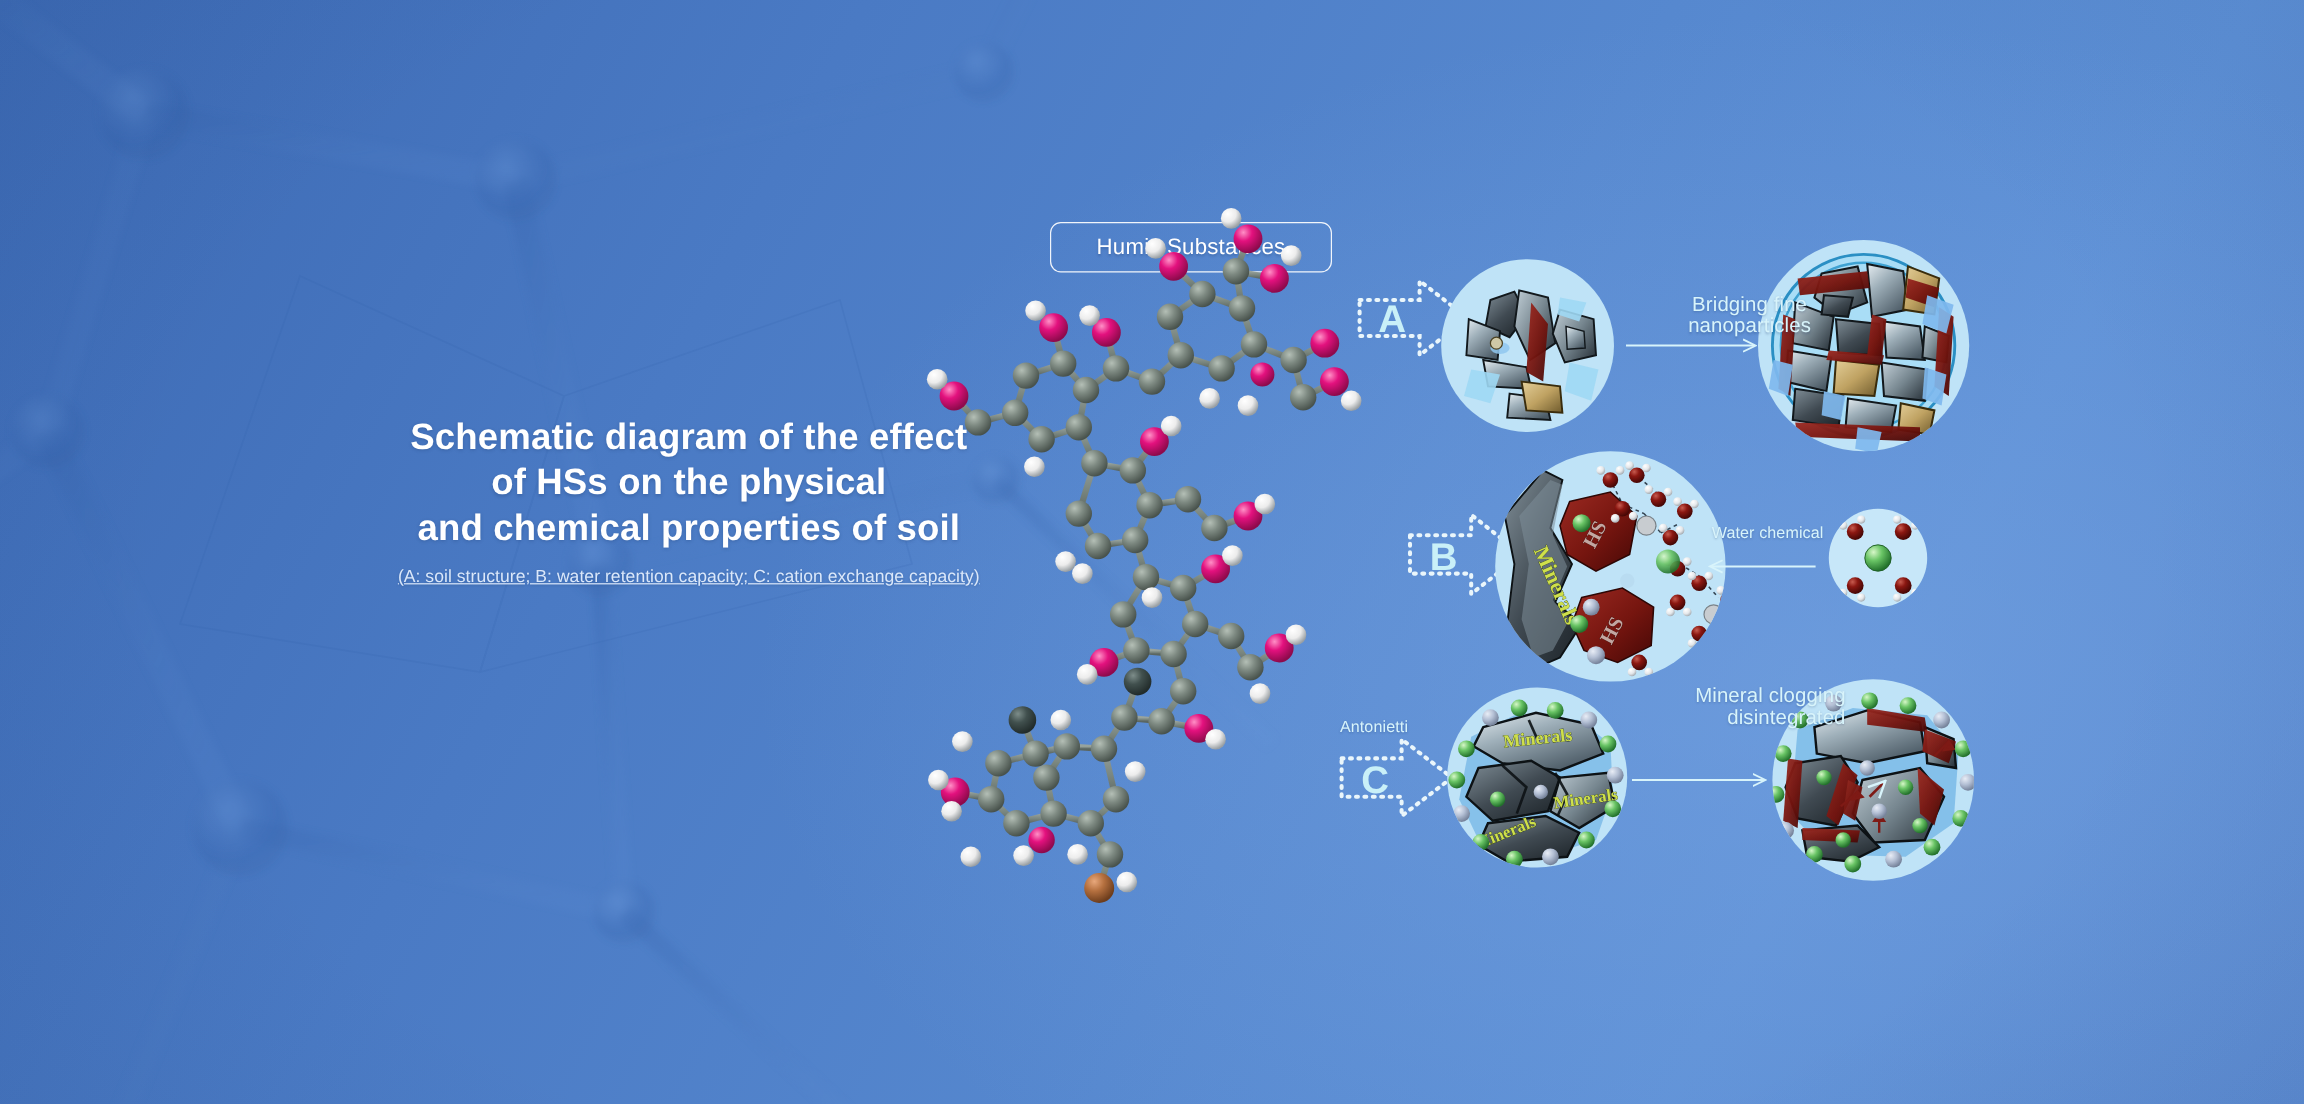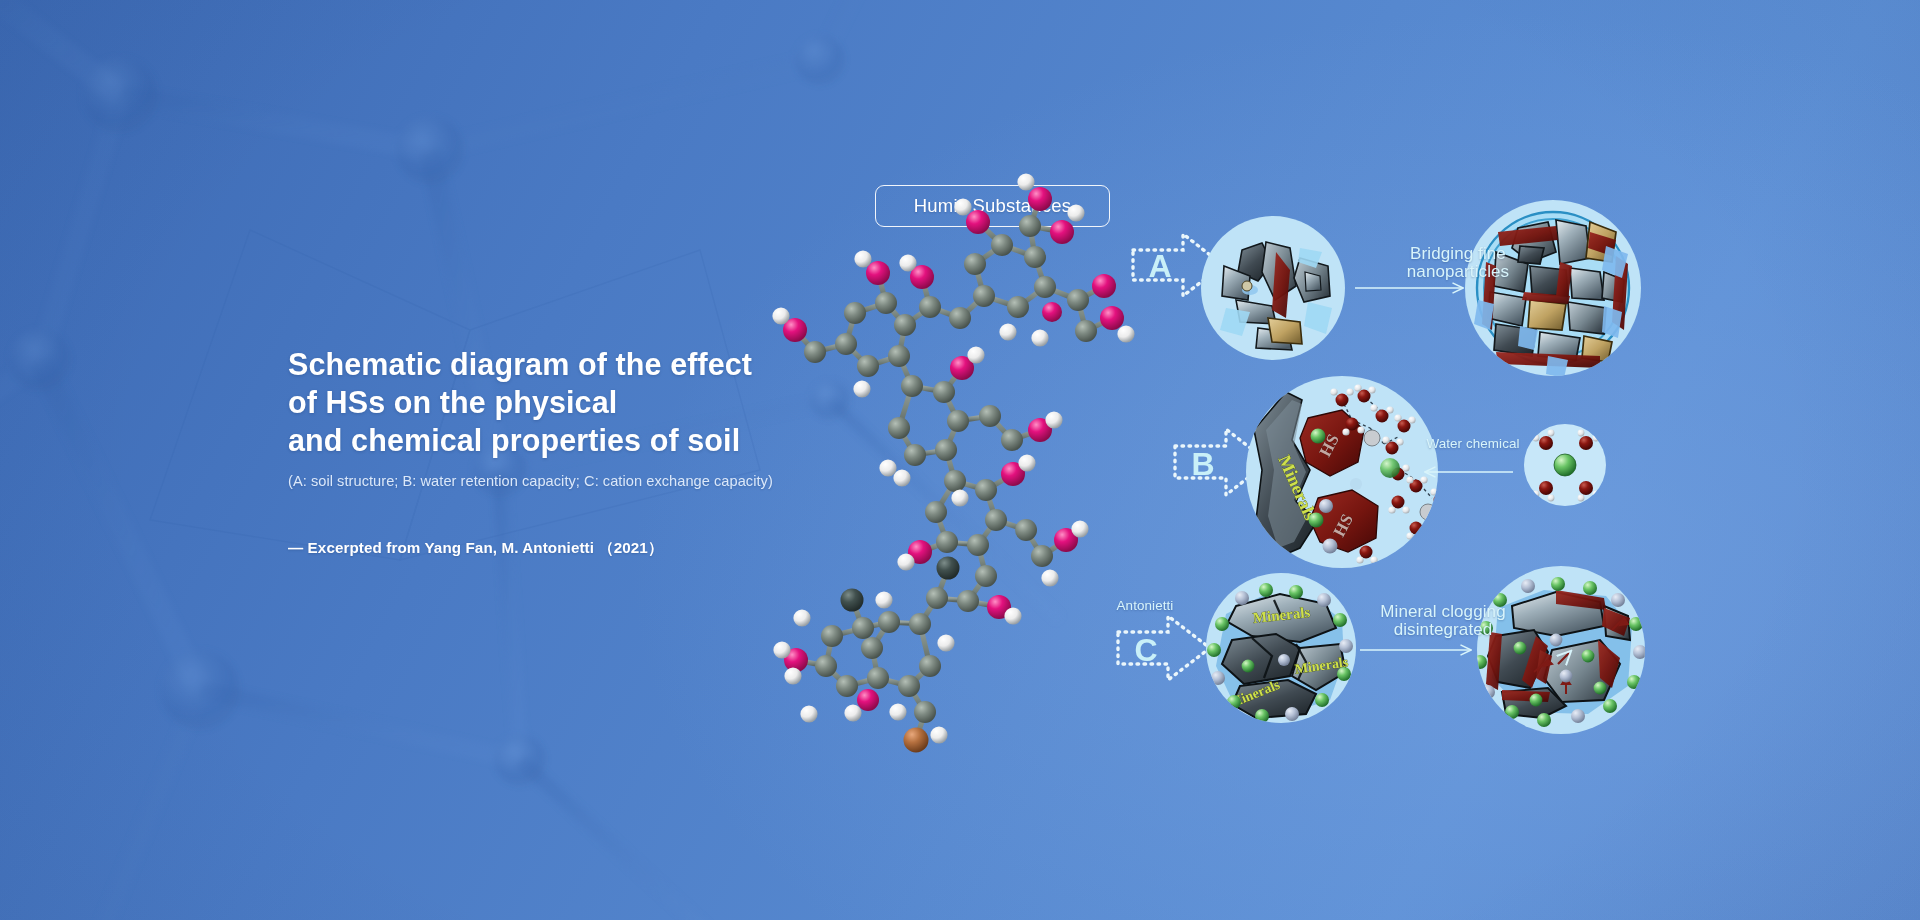--- a/index.html
+++ b/index.html
@@ -19,36 +19,37 @@
       radial-gradient(ellipse 1400px 900px at 78% 62%, rgba(120,164,226,0.55) 0%, rgba(120,164,226,0) 62%),
       linear-gradient(118deg, #3c69b3 0%, #4a7ac4 30%, #5688cf 58%, #5d90d6 78%, #5988cf 100%);
   }
   .bg-lattice { position:absolute; inset:0; opacity:0.5; }
   .bg-vignette {
     position:absolute; inset:0;
     background:radial-gradient(ellipse 1500px 1000px at 50% 50%, rgba(0,0,0,0) 55%, rgba(20,50,100,0.13) 100%);
   }
 
   
-  #textblock { position:absolute; left:288px; top:345px; width:620px; }
+  #textblock { position:absolute; left:264px; top:345px; width:620px;text-align:center; }
   #title {
     color:#ffffff;
     font-size:30.5px;
     font-weight:bold;
     line-height:38px;
     letter-spacing:0.1px;
     text-shadow:0 1px 3px rgba(25,55,105,0.30);
   }
   #subtitle {
     margin-top:12px;
     color:#dbe8fa;
     font-size:14.6px;
     line-height:20px;
     letter-spacing:0.05px;
     text-shadow:0 1px 2px rgba(25,55,105,0.25);
+    text-decoration:underline;
   }
   #attribution {
     margin-top:47px;
     color:#ffffff;
     font-size:15.2px;
     font-weight:bold;
     letter-spacing:0.1px;
     text-shadow:0 1px 2px rgba(25,55,105,0.28);
   }
 
@@ -148,21 +149,20 @@
     <g opacity="0.30" fill="none" stroke="#2e5da6" stroke-width="1.4">
       <path d="M250,230 L470,330 L400,560 L150,520 Z"></path>
       <path d="M470,330 L700,250 L760,470 L400,560 Z"></path>
     </g>
   </svg>
   <div class="bg-vignette"></div>
 
   <div id="textblock">
     <div id="title">Schematic diagram of the effect<br>of HSs on the physical<br>and chemical properties of soil</div>
     <div id="subtitle">(A: soil structure; B: water retention capacity; C: cation exchange capacity)</div>
-    <div id="attribution">— Excerpted from Yang Fan, M. Antonietti （2021）</div>
   </div>
 
   <div id="hs-badge">
     <span>Humic Substances</span>
   </div>
 
   <svg id="graphics" viewBox="0 0 1920 920">
     <defs>
 
       <radialGradient id="gC" cx="34%" cy="30%" r="72%">
@@ -719,15 +719,15 @@
       </g>
     </g>
   </svg>
 
   <div class="proc-label" style="left:1358px; top:245px; width:200px;">Bridging fine<br>nanoparticles</div>
 
   <div class="proc-label small" style="left:1413px; top:435px; width:120px;">Water chemical</div>
 
   <div class="proc-label small" style="left:1080px; top:597px; width:130px;">Antonietti</div>
 
-  <div class="proc-label" style="left:1348px; top:603px; width:190px;">Mineral clogging<br>disintegrated</div>
+  <div class="proc-label" style="left:1348px; top:571px; width:190px;text-align:right;">Mineral clogging<br>disintegrated</div>
 
 </div>
 
 </body></html>

